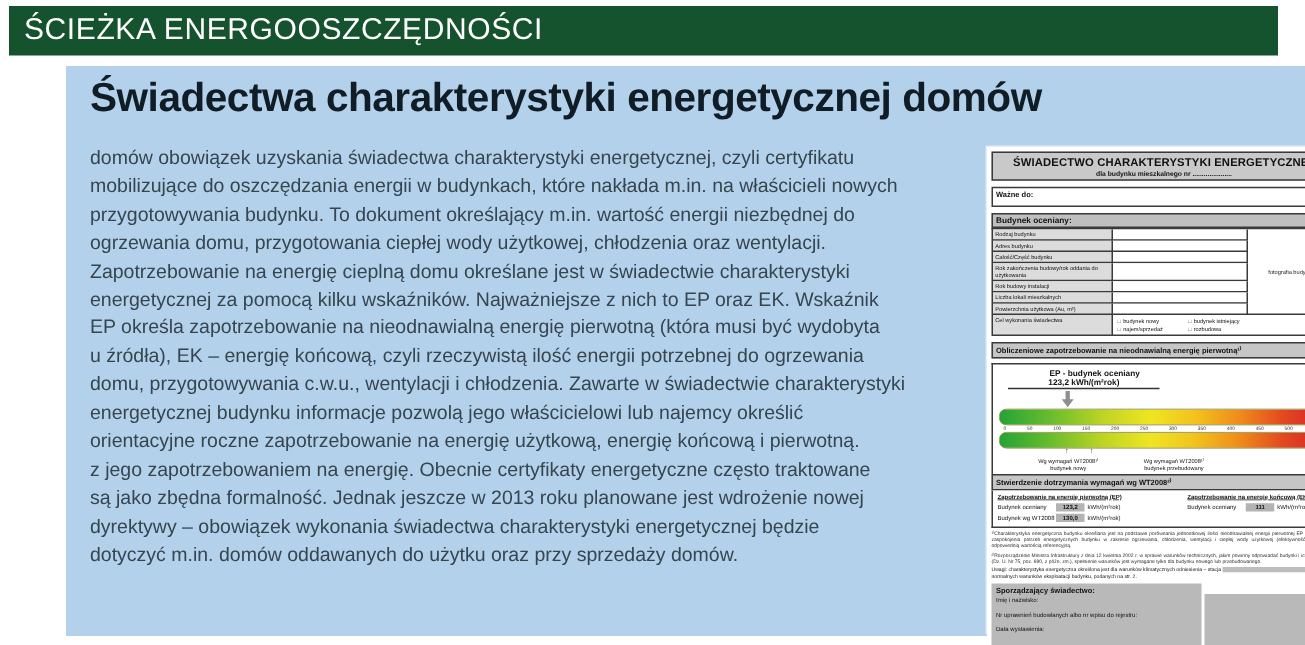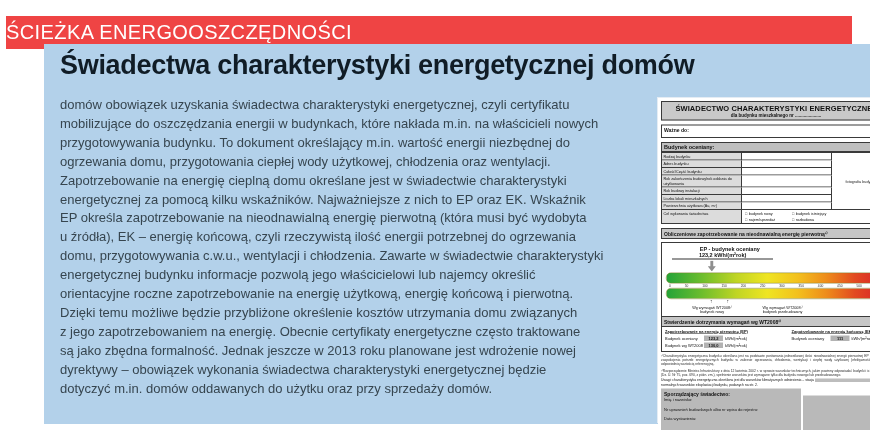--- a/index.html
+++ b/index.html
@@ -1,23 +1,23 @@
 <!DOCTYPE html>
 <html lang="pl"><head>
 <meta charset="utf-8">
 <style>
   html,body{margin:0;padding:0;}
   body{
     width:870px;height:430px;position:relative;background:#ffffff;
     font-family:"Liberation Sans",sans-serif;overflow:hidden;
   }
   .topbar{
-    position:absolute;left:6px;top:16px;width:846px;height:33px;
-    background:#ef4444;color:#ffffff;display:flex;align-items:center;
-    padding-left:0;box-sizing:border-box;
+    position:absolute;left:6px;top:4px;width:846px;height:33px;
+    background:#14532d;color:#ffffff;display:flex;align-items:center;
+    padding-left:10px;box-sizing:border-box;
     font-size:20px;letter-spacing:.4px;font-weight:400;
   }
   .panel{
     position:absolute;left:6px;top:44px;width:858px;height:380px;
     background:#b3d1ea;
     margin-left:38px;
   }
   .page-title{
     position:absolute;left:16px;top:6px;margin:0;
     font-size:27px;font-weight:700;color:#101c26;letter-spacing:-.3px;
@@ -99,21 +99,20 @@
     <div>mobilizujące do oszczędzania energii w budynkach, które nakłada m.in. na właścicieli nowych</div>
     <div>przygotowywania budynku. To dokument określający m.in. wartość energii niezbędnej do</div>
     <div>ogrzewania domu, przygotowania ciepłej wody użytkowej, chłodzenia oraz wentylacji.</div>
     <div>Zapotrzebowanie na energię cieplną domu określane jest w świadectwie charakterystyki</div>
     <div>energetycznej za pomocą kilku wskaźników. Najważniejsze z nich to EP oraz EK. Wskaźnik</div>
     <div>EP określa zapotrzebowanie na nieodnawialną energię pierwotną (która musi być wydobyta</div>
     <div>u źródła), EK – energię końcową, czyli rzeczywistą ilość energii potrzebnej do ogrzewania</div>
     <div>domu, przygotowywania c.w.u., wentylacji i chłodzenia. Zawarte w świadectwie charakterystyki</div>
     <div>energetycznej budynku informacje pozwolą jego właścicielowi lub najemcy określić</div>
     <div>orientacyjne roczne zapotrzebowanie na energię użytkową, energię końcową i pierwotną.</div>
-    <div>Dzięki temu możliwe będzie przybliżone określenie kosztów utrzymania domu związanych</div>
     <div>z jego zapotrzebowaniem na energię. Obecnie certyfikaty energetyczne często traktowane</div>
     <div>są jako zbędna formalność. Jednak jeszcze w 2013 roku planowane jest wdrożenie nowej</div>
     <div>dyrektywy – obowiązek wykonania świadectwa charakterystyki energetycznej będzie</div>
     <div>dotyczyć m.in. domów oddawanych do użytku oraz przy sprzedaży domów.</div>
   </div>
 
   <div class="cert-outer">
     <div class="cert">
 
       <div class="c-box c-head">

